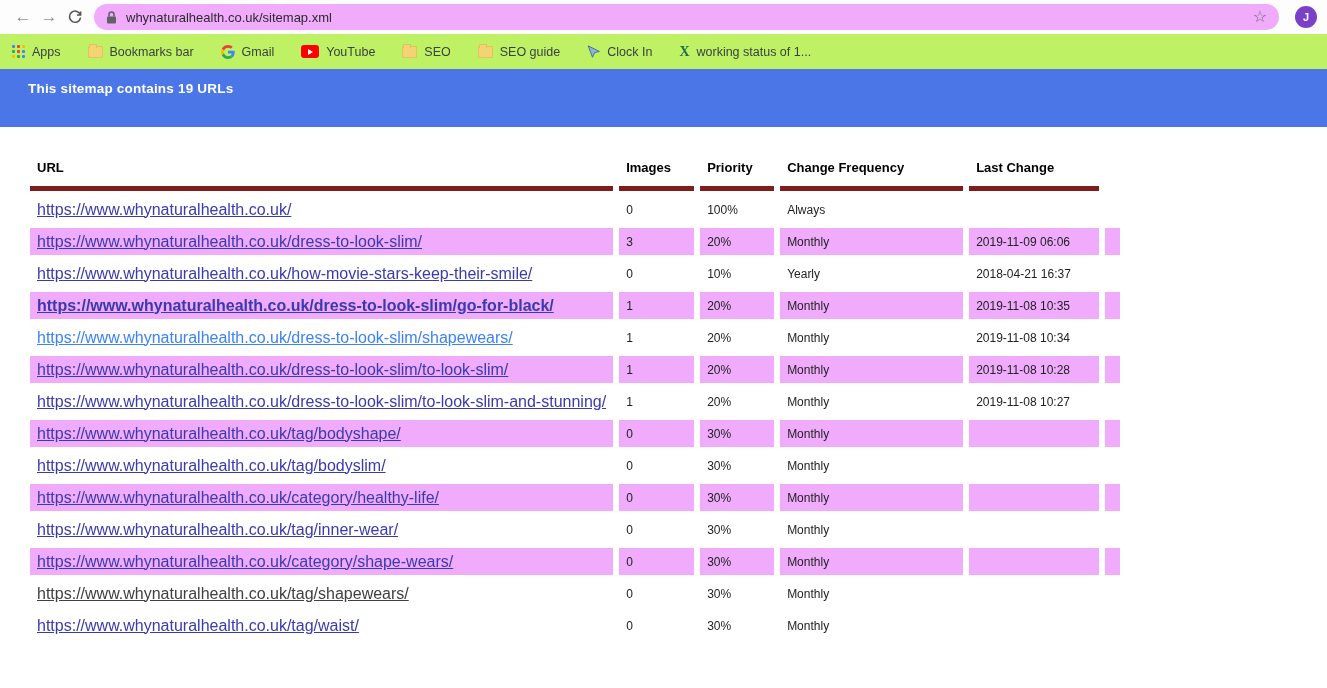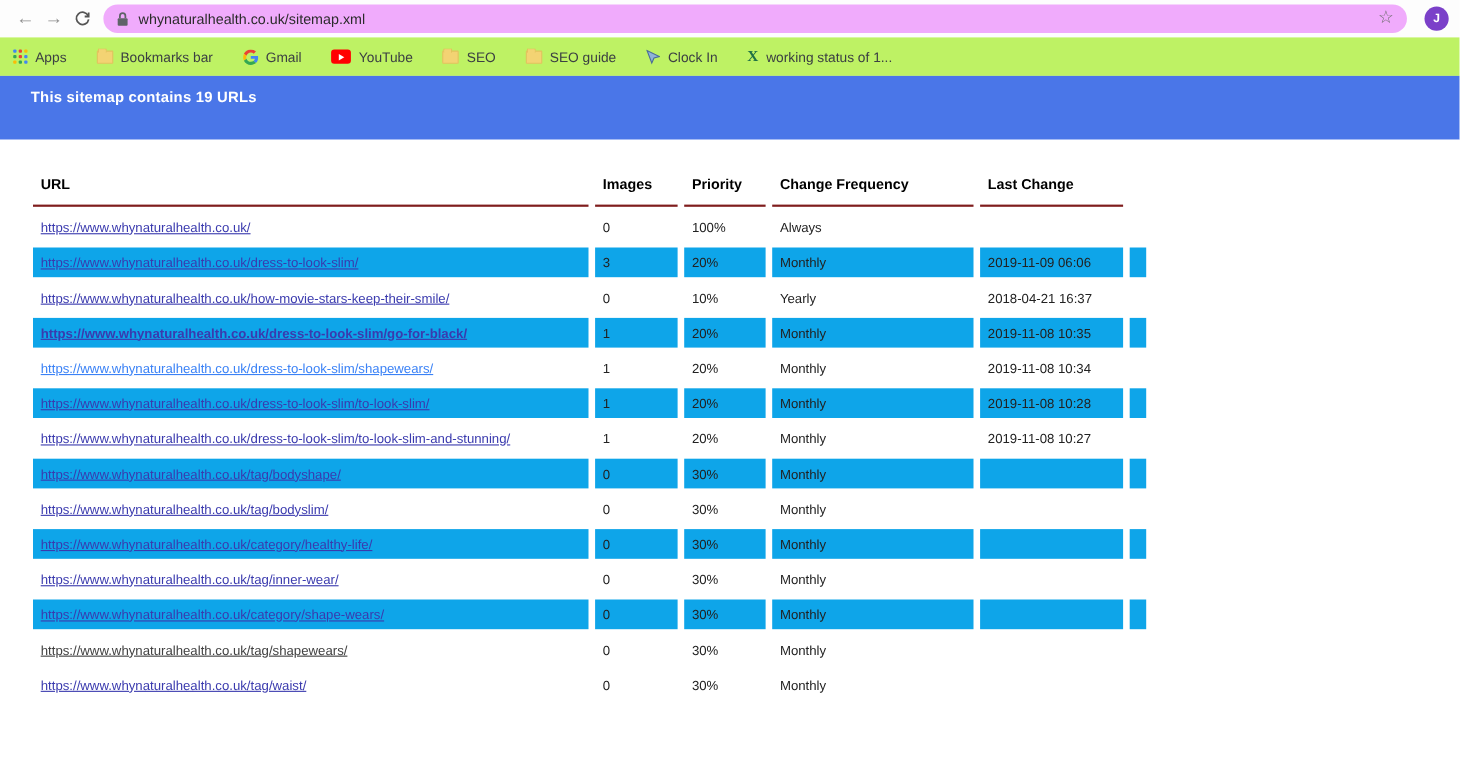--- a/index.html
+++ b/index.html
@@ -40,25 +40,25 @@
   
   .content { background:#fff; padding:20px 0 30px 24px; }
   table { border-collapse:separate; border-spacing:6px 5px; table-layout:fixed; }
   col.c-url   { width:505px; }
   col.c-img   { width:75px;  }
   col.c-pri   { width:74px;  }
   col.c-freq  { width:183px; }
   col.c-last  { width:130px; }
   col.c-extra { width:15px;  }
   th { text-align:left; font-size:13px; color:#000; padding:8px 7px 11px;
-       border-bottom:2px solid #7f1d1d; white-space:nowrap; }
+       border-bottom:5px solid #7f1d1d; white-space:nowrap; }
   th.no-line { border-bottom:none; }
   td { height:27px; padding:0 7px; font-size:12px; color:#222; white-space:nowrap; overflow:hidden; }
-  tr.alt td { background:#0ea5e9; }
-  td a { color:#3a3aae; text-decoration:underline; font-size:12px;margin-top:24px; }
+  tr.alt td { background:#f0abfc; }
+  td a { color:#3a3aae; text-decoration:underline; font-size:16px;margin-top:24px; }
 </style>
 </head>
 <body>
 
 <div class="toolbar">
   <div class="nav-btn">←</div>
   <div class="nav-btn">→</div>
   <div class="nav-btn reload">
     <svg width="16" height="16" viewBox="0 0 16 16">
         <path d="M13.6 2.4 L13.6 6 L10 6" fill="none" stroke="#555" stroke-width="1.6"></path>

